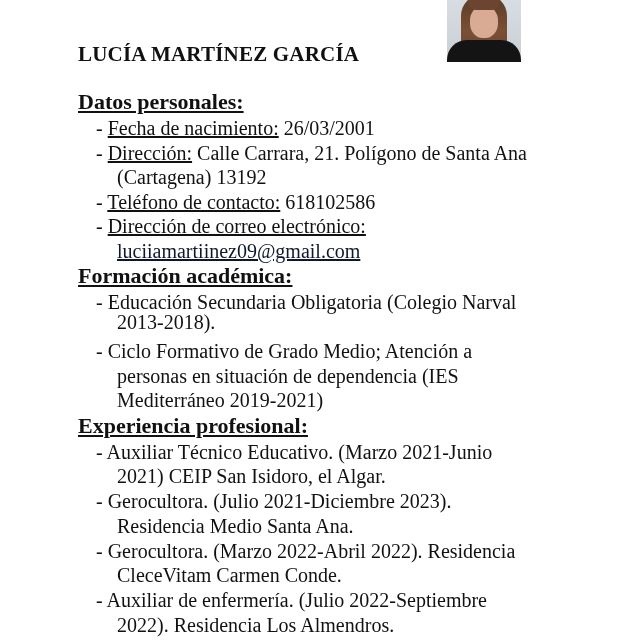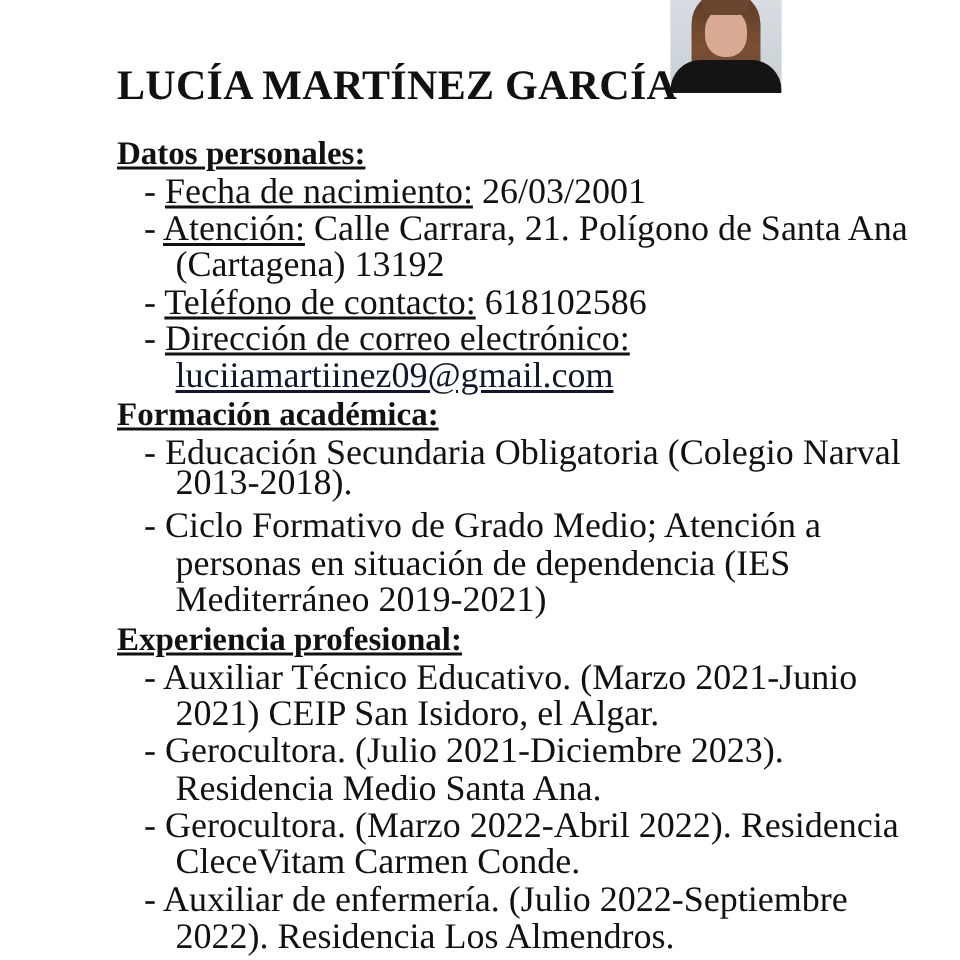--- a/index.html
+++ b/index.html
@@ -9,22 +9,22 @@
            background: #cfd6db; }
   .photo .bg { position:absolute; inset:0; background: linear-gradient(180deg,#d7dde2 0%,#c9d0d5 100%); }
   .photo .hair { position:absolute; left: 14px; top: -6px; width: 46px; height: 62px; border-radius: 22px 22px 6px 6px;
                  background: linear-gradient(180deg,#5a3a26 0%,#7a5034 60%,#6a4430 100%); }
   .photo .face { position:absolute; left: 23px; top: 6px; width: 28px; height: 32px; border-radius: 45%;
                  background: #d9ab94; }
   .photo .bangs { position:absolute; left: 21px; top: -4px; width: 32px; height: 14px; border-radius: 0 0 8px 8px;
                   background: #6b4530; }
   .photo .shirt { position:absolute; left: 0; top: 40px; width: 74px; height: 24px; border-radius: 20px 20px 0 0;
                   background: #141414; }
-  .name { position: absolute; left: 78px; top: 42px; font-size: 28px; font-weight: bold; letter-spacing: 0.2px; white-space: nowrap; }
-  .line { position: absolute; white-space: nowrap; font-size: 24px; line-height: 24px; }
+  .name { position: absolute; left: 78px; top: 42px; font-size: 21px; font-weight: bold; letter-spacing: 0.2px; white-space: nowrap; }
+  .line { position: absolute; white-space: nowrap; font-size: 20px; line-height: 24px; }
   .heading { left: 78px; font-weight: bold; text-decoration: underline; font-size: 22px; }
   .item { left: 96px; }
   .cont { left: 117px; }
   .u { text-decoration: underline; }
   .link { color: #0f172a; text-decoration: underline; }
 </style>
 </head>
 <body>
 
 <div class="photo">
@@ -32,21 +32,21 @@
     <div class="hair"></div>
     <div class="face"></div>
     <div class="bangs"></div>
     <div class="shirt"></div>
 </div>
 
 <div class="name">LUCÍA MARTÍNEZ GARCÍA</div>
 
 <div class="line heading" style="top:90px">Datos personales:</div>
 <div class="line item" style="top:116px">- <span class="u">Fecha de nacimiento:</span><span> 26/03/2001</span></div>
-<div class="line item" style="top:141px">- <span class="u">Atención:</span><span> Calle Carrara, 21. Polígono de Santa Ana</span></div>
+<div class="line item" style="top:141px">- <span class="u">Dirección:</span><span> Calle Carrara, 21. Polígono de Santa Ana</span></div>
 <div class="line cont" style="top:165px">(Cartagena) 13192</div>
 <div class="line item" style="top:190px">- <span class="u">Teléfono de contacto:</span><span> 618102586</span></div>
 <div class="line item" style="top:214px">- <span class="u">Dirección de correo electrónico:</span></div>
 <div class="line cont" style="top:239px"><a class="link">luciiamartiinez09@gmail.com</a></div>
 
 <div class="line heading" style="top:264px">Formación académica:</div>
 <div class="line item" style="top:290px">- Educación Secundaria Obligatoria (Colegio Narval</div>
 <div class="line cont" style="top:310px">2013-2018).</div>
 <div class="line item" style="top:339px">- Ciclo Formativo de Grado Medio; Atención a</div>
 <div class="line cont" style="top:364px">personas en situación de dependencia (IES</div>

